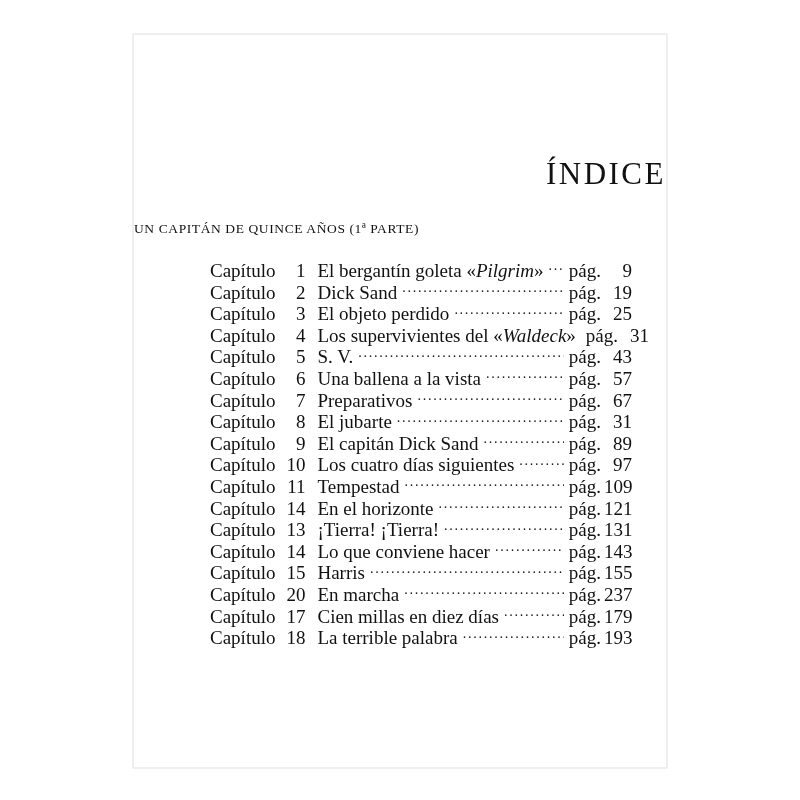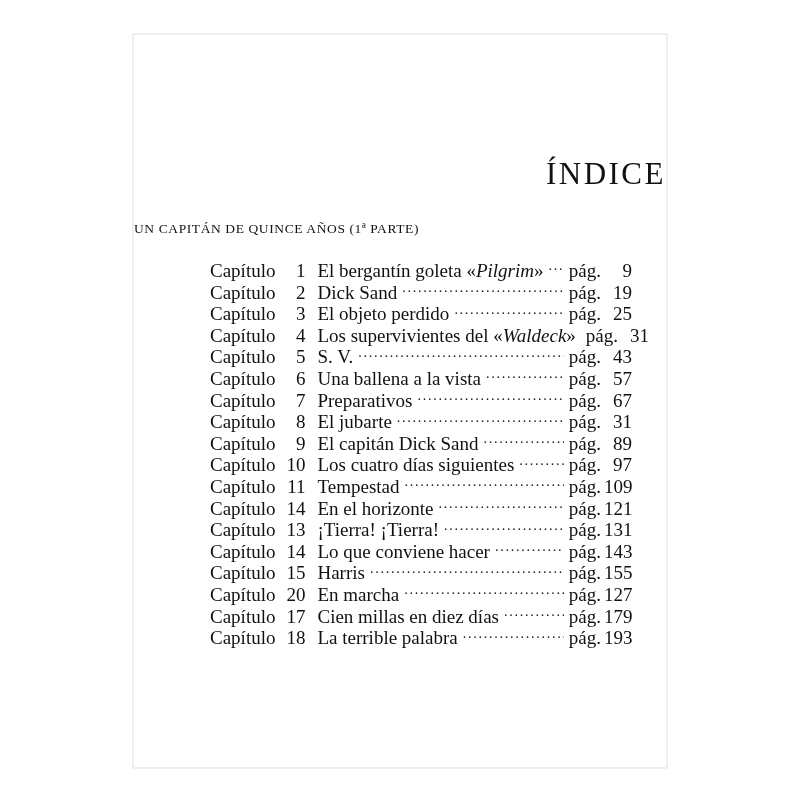--- a/index.html
+++ b/index.html
@@ -232,21 +232,21 @@
           <span class="leader"></span>
           <span class="pag-word">pág.</span>
           <span class="pag-num">155</span>
         </li>
         <li class="toc-row">
           <span class="ch-word">Capítulo</span>
           <span class="ch-num">20</span>
           <span class="ch-label">En marcha</span>
           <span class="leader"></span>
           <span class="pag-word">pág.</span>
-          <span class="pag-num">127</span>
+          <span class="pag-num">237</span>
         </li>
         <li class="toc-row">
           <span class="ch-word">Capítulo</span>
           <span class="ch-num">17</span>
           <span class="ch-label">Cien millas en diez días</span>
           <span class="leader"></span>
           <span class="pag-word">pág.</span>
           <span class="pag-num">179</span>
         </li>
         <li class="toc-row">

